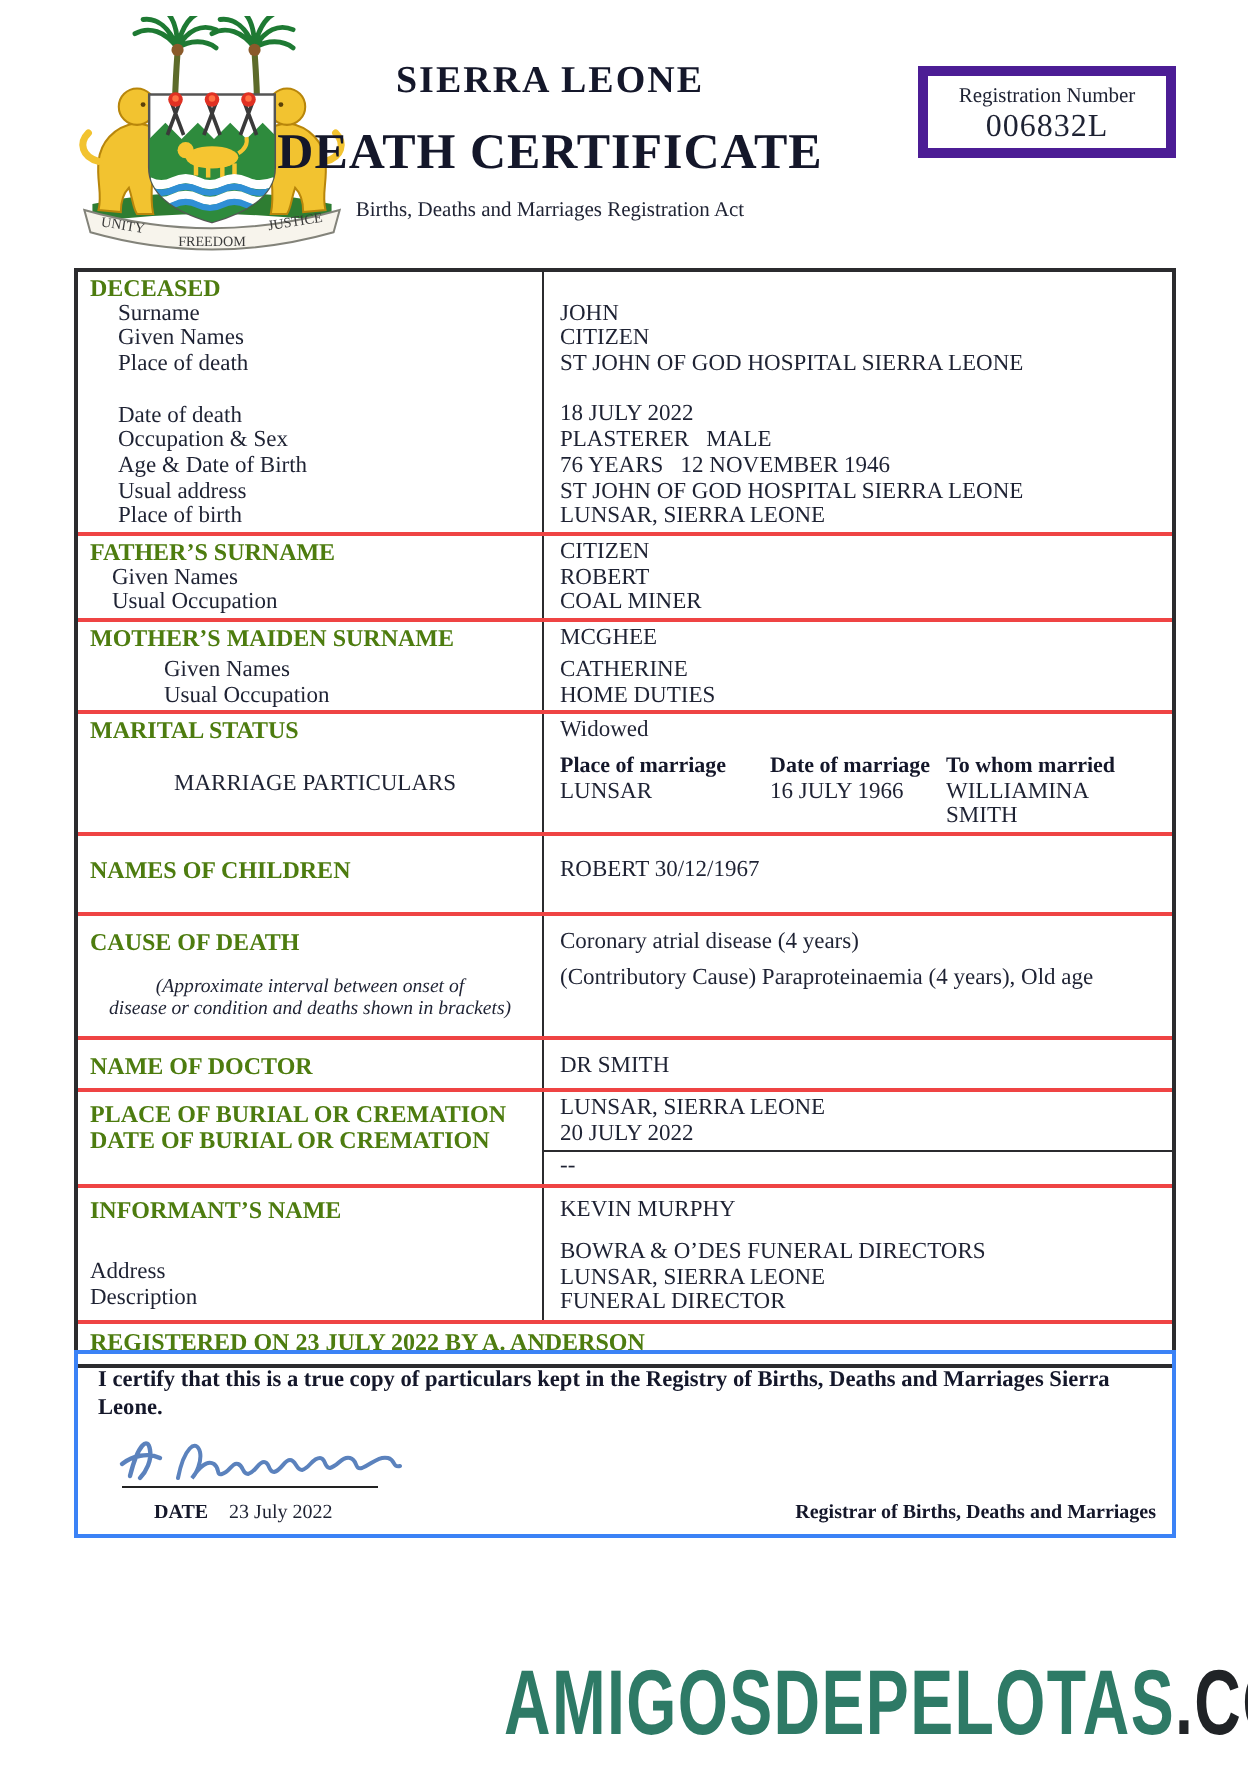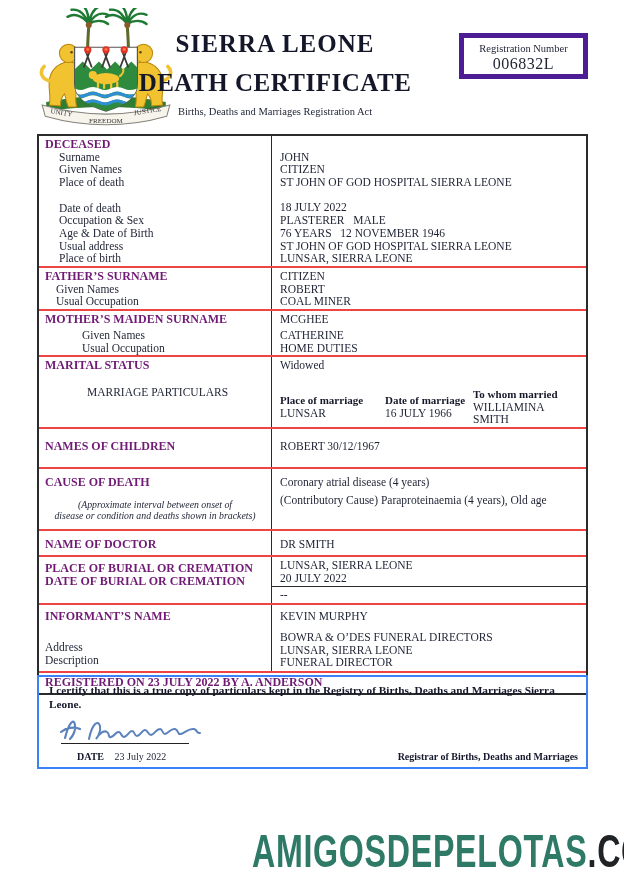--- a/index.html
+++ b/index.html
@@ -2,46 +2,46 @@
 <html><head>
 <meta charset="utf-8">
 <style>
   html,body { margin:0; padding:0; background:#ffffff; }
   .page { position:relative; width:624px; height:888px; background:#fff;
           font-family:"Liberation Serif", serif; color:#1e2233; overflow:hidden; }
 
   
   .coat { position:absolute; left:30px; top:8px; width:152px; height:118px; }
   .titles { position:absolute; left:110px; top:30px; width:330px; text-align:center; }
-  .country { font-size:25px; font-weight:bold; letter-spacing:1px; color:#14172a; }
+  .country { font-size:19px; font-weight:bold; letter-spacing:1px; color:#14172a; }
   .cert-title { font-size:25px; font-weight:bold; letter-spacing:.5px; margin-top:11px; color:#14172a; }
   .act { font-size:10.5px; margin-top:9px; color:#1e2233; }
   .regbox { position:absolute; left:459px; top:33px; width:129px; height:46px;
             border:5px solid #4c1d95; text-align:center; box-sizing:border-box; }
   .reglabel { font-size:10.5px; margin-top:5px; }
   .regnum { font-size:16px; margin-top:1px; letter-spacing:.5px; }
 
   
   .mtable { position:absolute; left:37px; top:134px; width:551px;
             border:2px solid #2b2b2e; box-sizing:border-box; background:#fff; }
   .trow { display:flex; border-top:2px solid #ef4444; box-sizing:border-box; }
   .trow:first-child { border-top:none; }
   .tlabel { flex:0 0 232px; width:232px; padding:2px 6px 1px 6px; box-sizing:border-box; }
   .tvalue { flex:1; border-left:1px solid #2b2b2e; padding:2px 8px 1px 8px; box-sizing:border-box; }
   .tvalue.nopad { padding:0; }
   .line { font-size:11.5px; line-height:12.7px; min-height:12.7px; white-space:pre-wrap; }
-  .hd { font-weight:bold; font-size:12px; color:#701a75; }
+  .hd { font-weight:bold; font-size:12px; color:#4d7c0f; }
   .ind1 { padding-left:14px; }
   .indf { padding-left:11px; }
   .indm { padding-left:37px; }
   .gap3 { margin-top:3px; }
   .pt9 { padding-top:9px; }
   .pt5 { padding-top:5px; }
   .mp-label { padding-left:42px; margin-top:14px; }
-  .mcols { display:flex; margin-top:16px;align-items:center; }
+  .mcols { display:flex; margin-top:5px; }
   .mcol1 { width:105px; } .mcol2 { width:88px; } .mcol3 { flex:1; }
   .mhead { font-weight:bold; font-size:11px; white-space:nowrap; color:#14172a; }
   .causenote { margin-top:10px; font-style:italic; font-size:9.8px; line-height:11.5px;
                text-align:center; padding:0 4px; }
   .sub1 { padding:2px 8px; min-height:28px; border-bottom:1px solid #2b2b2e; box-sizing:border-box; }
   .sub2 { padding:1px 8px 2px 8px; }
   .inf-gap { margin-top:8px; }
   .inf-lblgap { margin-top:18px; }
   .regrow { padding:3px 6px; min-height:20px; box-sizing:border-box; }
 

